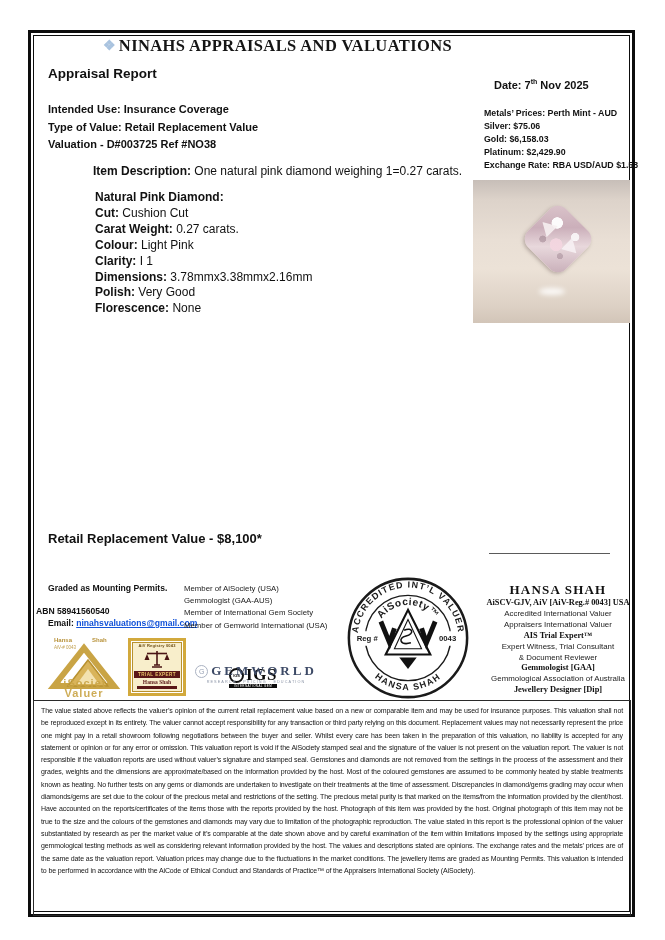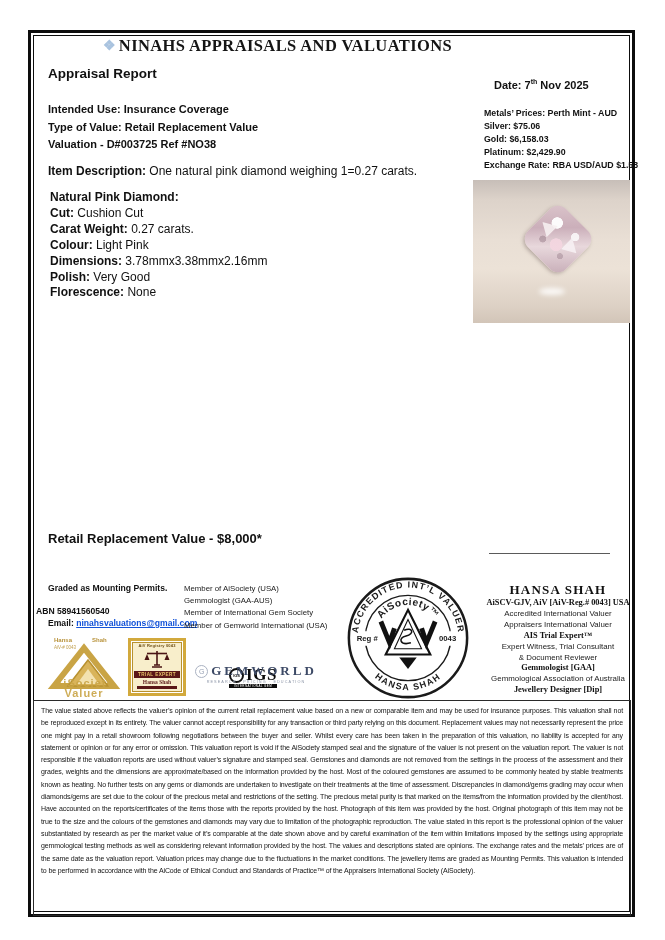--- a/index.html
+++ b/index.html
@@ -17,21 +17,21 @@
 
   .report-title { left:48px; top:66px; font-size:13.5px; font-weight:bold; }
   .date-line { left:494px; top:78px; font-size:11px; font-weight:bold; }
   .date-line sup { font-size:7px; }
 
   .intro { left:48px; top:101px; font-size:11px; font-weight:bold; line-height:17.5px; }
 
   .metals { left:484px; top:107px; font-size:8.8px; font-weight:bold; line-height:13px; }
 
   .item-desc { left:48px; top:164px; font-size:12px; }
-  .b { font-weight:bold; }
+  .b { font-weight:bold;margin-left:45px; }
 
   .specs { left:50px; top:190px; font-size:12px; line-height:15.9px; }
 
   
   .photo { left:473px; top:180px; width:157px; height:143px;
     background:linear-gradient(180deg,#c7beb8 0%,#ddd3ca 14%,#e9dfd5 42%,#ece2d7 62%,#ddd1c5 88%,#d2c5b8 100%); overflow:hidden; }
   .gem { position:absolute; left:58px; top:32px; width:54px; height:54px; transform:rotate(45deg); border-radius:12px;
     background:
       radial-gradient(circle at 28% 30%, rgba(255,255,255,.95) 0 10%, rgba(255,255,255,0) 11%),
       radial-gradient(circle at 70% 25%, rgba(255,255,255,.8) 0 7%, rgba(255,255,255,0) 8%),
@@ -129,26 +129,27 @@
   <div class="abs photo">
     <div class="gem"></div>
     <div class="gem-glint"></div>
   </div>
 
   <div class="abs specs">
     <div class="b">Natural Pink Diamond:</div>
     <div><span class="b">Cut:</span><span> Cushion Cut</span></div>
     <div><span class="b">Carat Weight:</span><span> 0.27 carats.</span></div>
     <div><span class="b">Colour:</span><span> Light Pink</span></div>
+    <div><span class="b">Clarity:</span><span> I 1</span></div>
     <div><span class="b">Dimensions:</span><span> 3.78mmx3.38mmx2.16mm</span></div>
     <div><span class="b">Polish:</span><span> Very Good</span></div>
     <div><span class="b">Florescence:</span><span> None</span></div>
   </div>
 
-  <div class="abs retail-value">Retail Replacement Value - $8,000*</div>
+  <div class="abs retail-value">Retail Replacement Value - $8,100*</div>
   <div class="abs sig-line"></div>
 
   <div class="abs graded">Graded as Mounting Permits.</div>
   <div class="abs abn">ABN 58941560540</div>
   <div class="abs email-row">
     <span>Email: </span><a href="#" class="email-link">ninahsvaluations@gmail.com</a>
   </div>
   <div class="abs memberships">
     <div>Member of AiSociety (USA)</div>
     <div>Gemmologist (GAA-AUS)</div>

